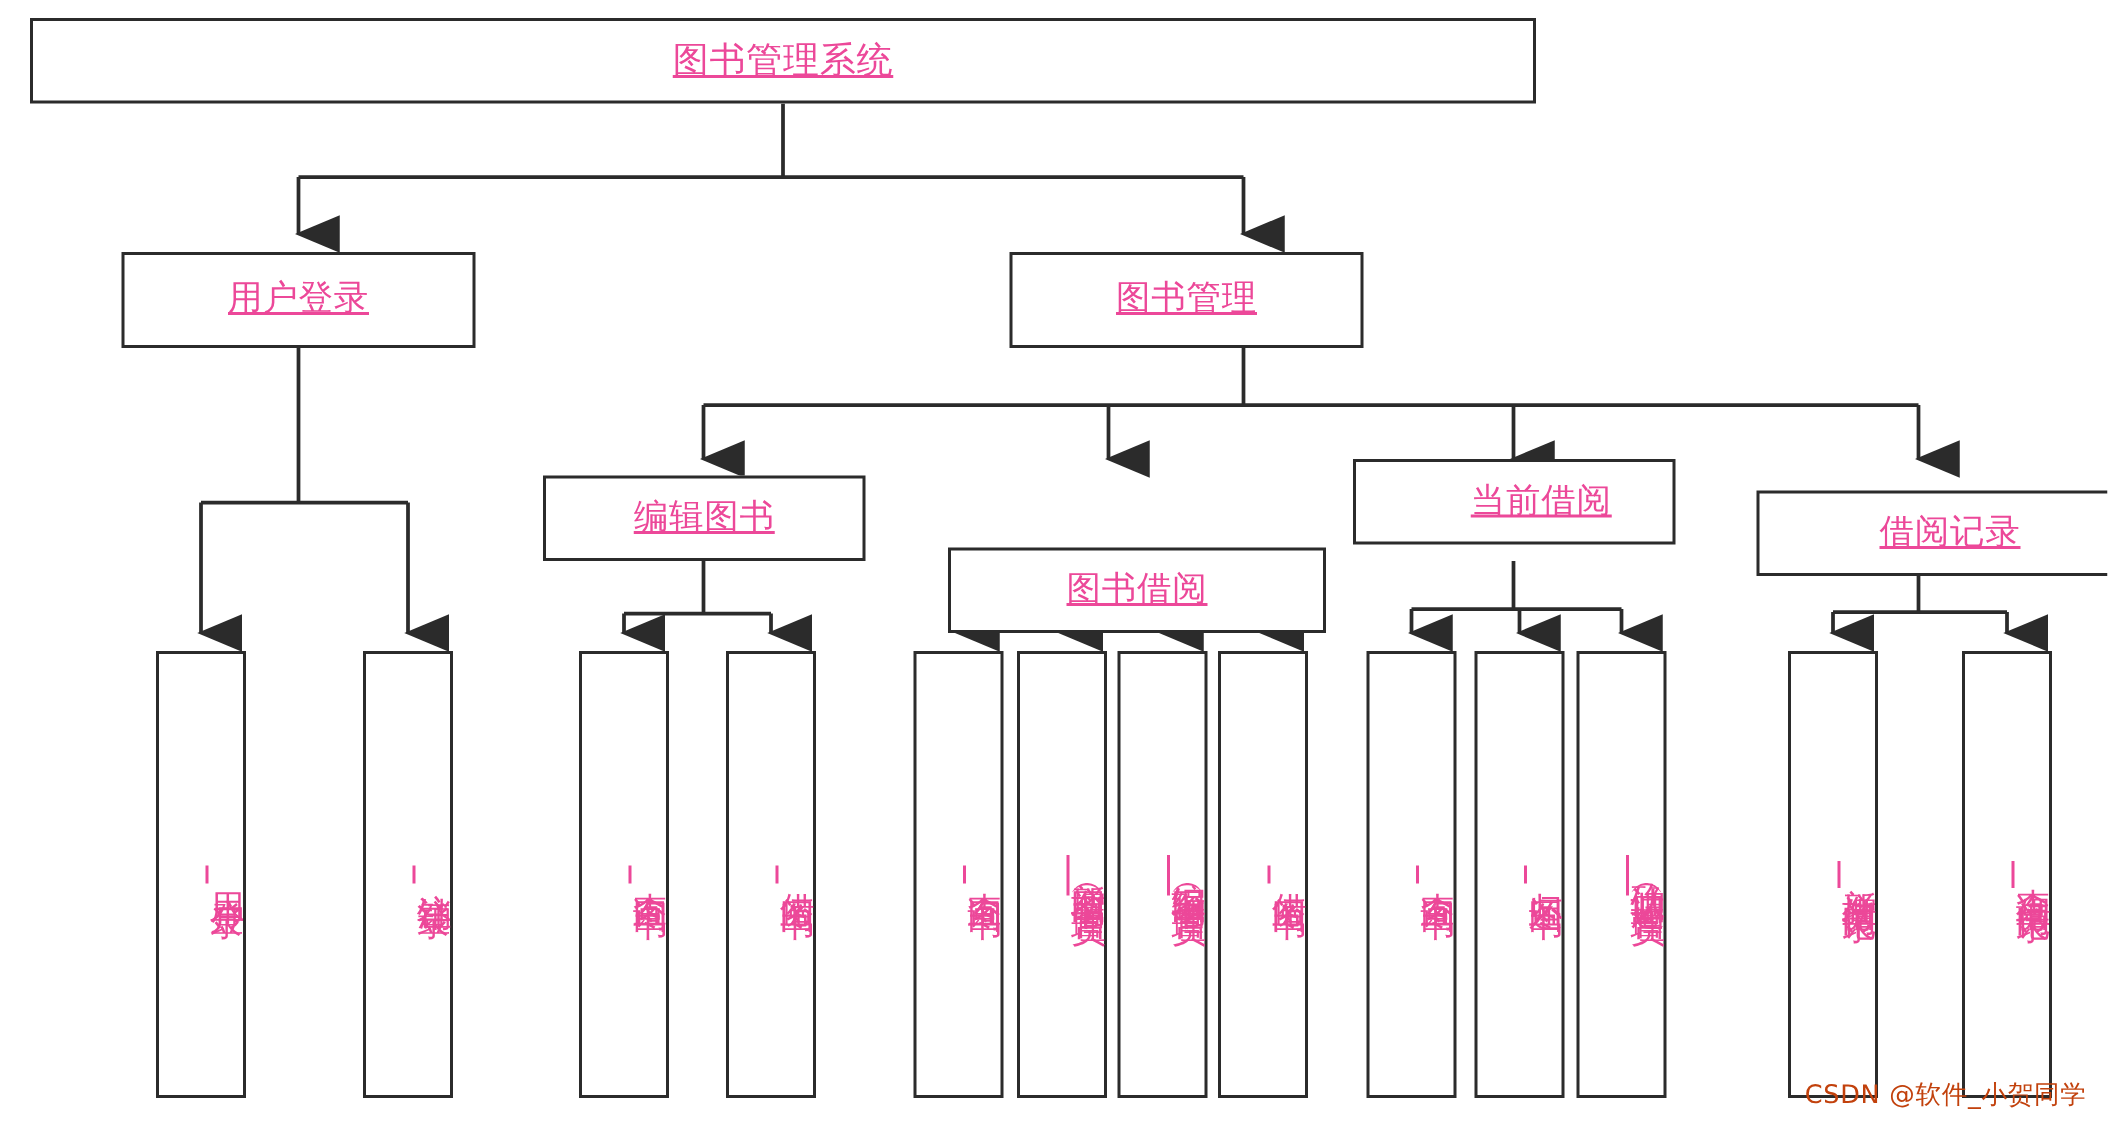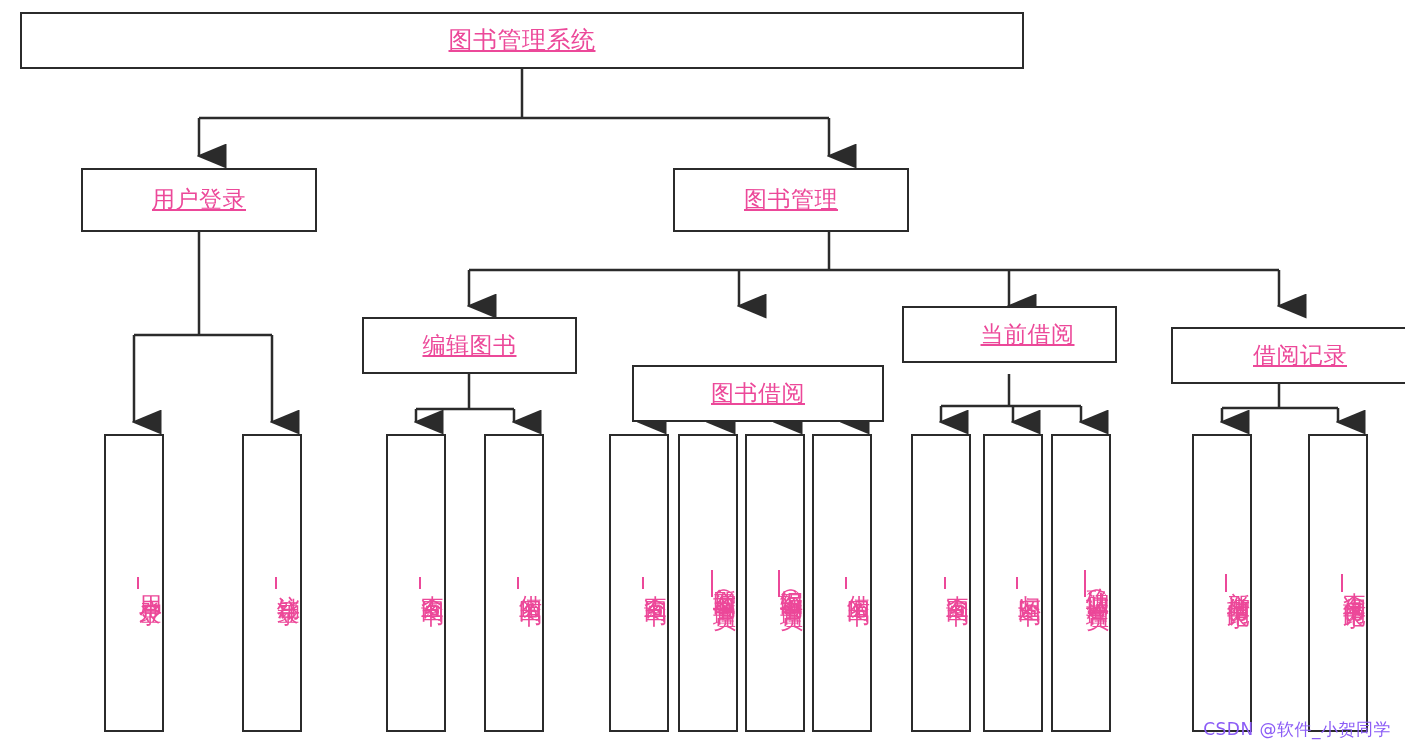--- a/index.html
+++ b/index.html
@@ -57,21 +57,21 @@
     white-space: nowrap;
   }
   .node.vert.topalign {
     align-items: flex-start;
   }
   .watermark {
     position: absolute;
     right: 14px;
     bottom: 6px;
     font-size: 17px;
-    color: #8b5cf6;
+    color: #c2410c;
     z-index: 5;
     white-space: nowrap;
     letter-spacing: 0.5px;
   }
 </style>
 </head>
 <body>
 
 <div id="canvas">
 

